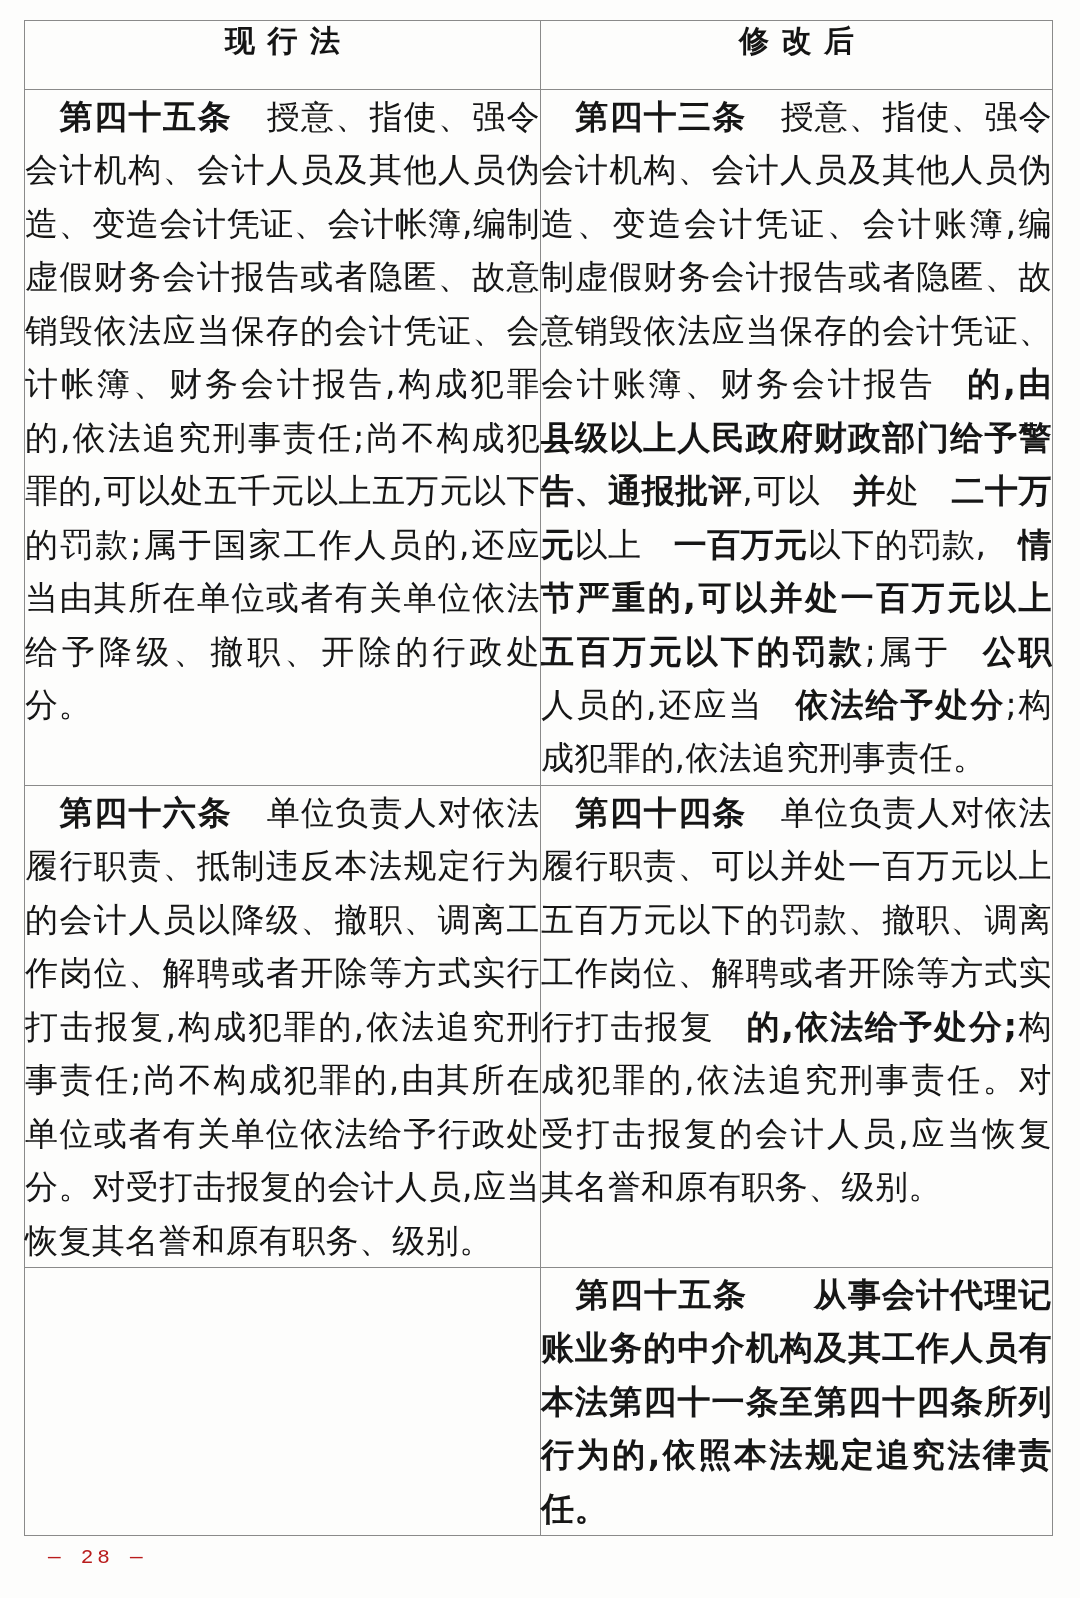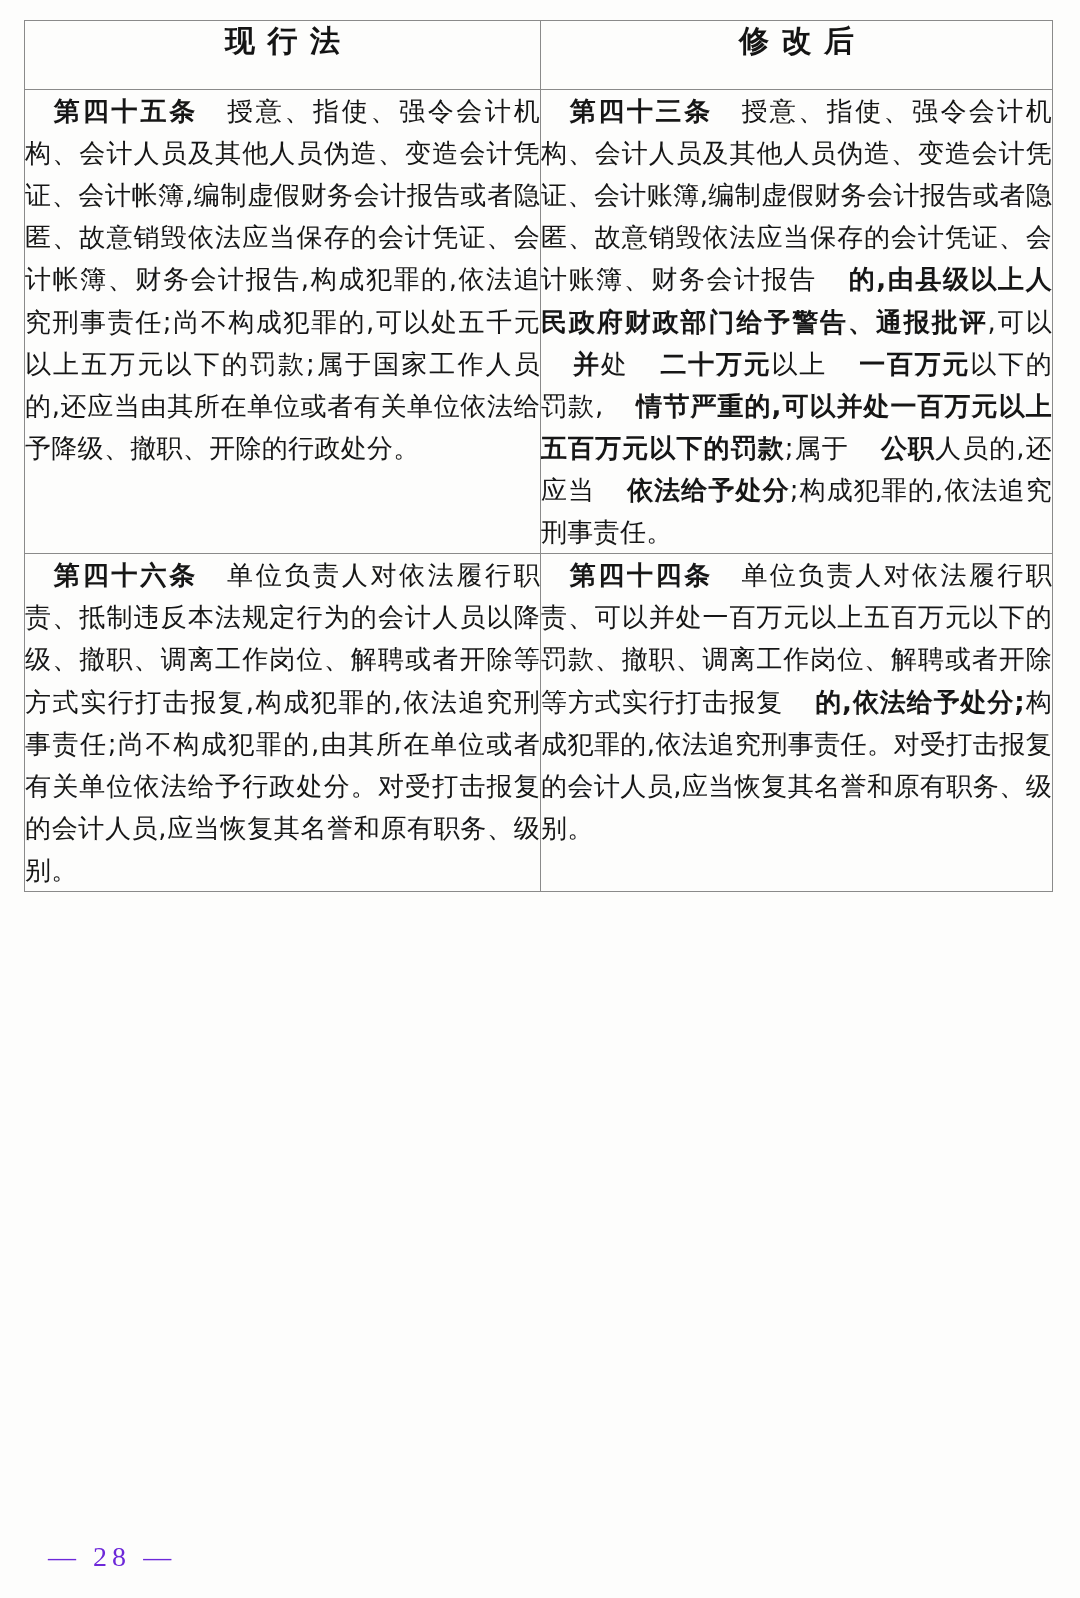--- a/index.html
+++ b/index.html
@@ -60,21 +60,21 @@
   }
 
   
   .cell {
     padding: 16px 18px 20px 18px;
   }
   .cell.empty { padding: 0; }
 
   .para {
     margin: 0;
-    font-size: 26px;
+    font-size: 33px;
     line-height: 1.62;
     text-align: justify;
     text-justify: inter-character;
     text-align-last: left;
     letter-spacing: 0.012em;
     color: #161616;
     word-break: break-all;
   }
 
   .art-no {
@@ -93,23 +93,23 @@
     position: absolute;
     left: 0;
     top: 1532px;
     width: 1080px;
     height: 50px;
     display: flex;
     align-items: center;
   }
   .folio {
     margin-left: 48px;
-    font-family: Liberation Serif, serif;
-    font-size: 28px;
-    color: #6d28d9;
+    font-family: Liberation Mono, monospace;
+    font-size: 21px;
+    color: #b91c1c;
     letter-spacing: 0.18em;
     white-space: pre;
   }
 </style>
 </head>
 <body>
 
 <div class="page">
 
   <table class="compare-table">
@@ -136,20 +136,28 @@
 
       <tr>
         <td class="cell">
           <p class="para"><span class="art-no">　第四十六条</span><span class="gap">　</span><span>单位负责人对依法履行职责、抵制违反本法规定行为的会计人员以降级、撤职、调离工作岗位、解聘或者开除等方式实行打击报复,构成犯罪的,依法追究刑事责任;尚不构成犯罪的,由其所在单位或者有关单位依法给予行政处分。对受打击报复的会计人员,应当恢复其名誉和原有职务、级别。</span></p>
         </td>
         <td class="cell">
           <p class="para"><span class="art-no">　第四十四条</span><span class="gap">　</span><span>单位负责人对依法履行职责、可以并处一百万元以上五百万元以下的罚款、撤职、调离工作岗位、解聘或者开除等方式实行打击报复</span><span class="b">的,依法给予处分;</span><span>构成犯罪的,依法追究刑事责任。对受打击报复的会计人员,应当恢复其名誉和原有职务、级别。</span></p>
         </td>
       </tr>
 
+      <tr>
+        <td class="cell empty">
+          <p class="para"></p>
+        </td>
+        <td class="cell">
+          <p class="para all-bold"><span class="art-no">　第四十五条</span><span class="gap">　</span><span class="b">从事会计代理记账业务的中介机构及其工作人员有本法第四十一条至第四十四条所列行为的,依照本法规定追究法律责任。</span></p>
+        </td>
+      </tr>
 
     </tbody>
   </table>
 
   <div class="footer">
     <span class="folio">— 28 —</span>
   </div>
 
 </div>
 

